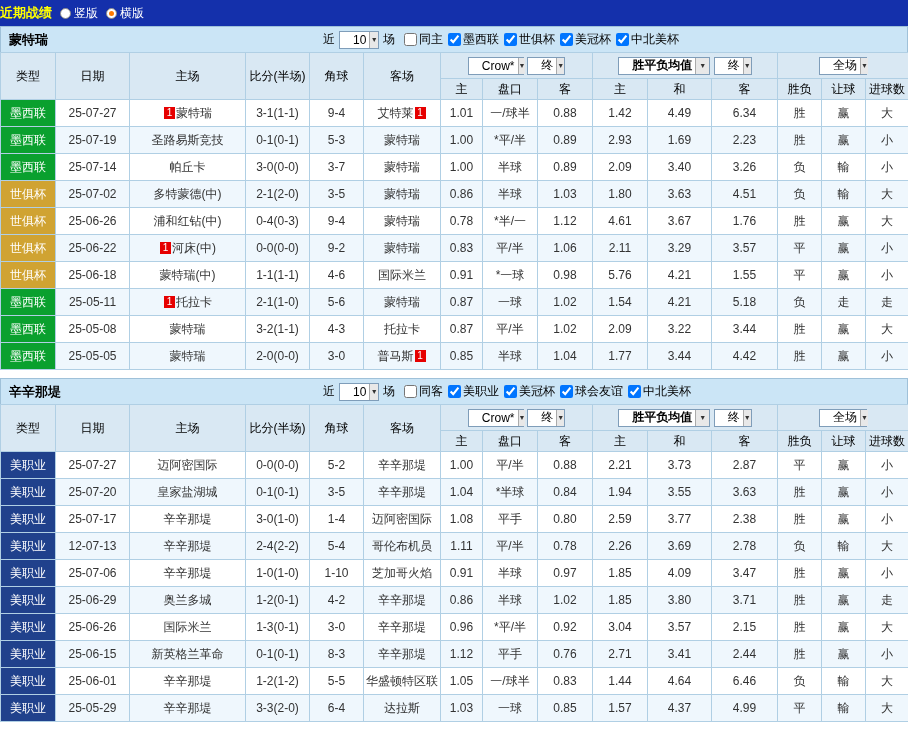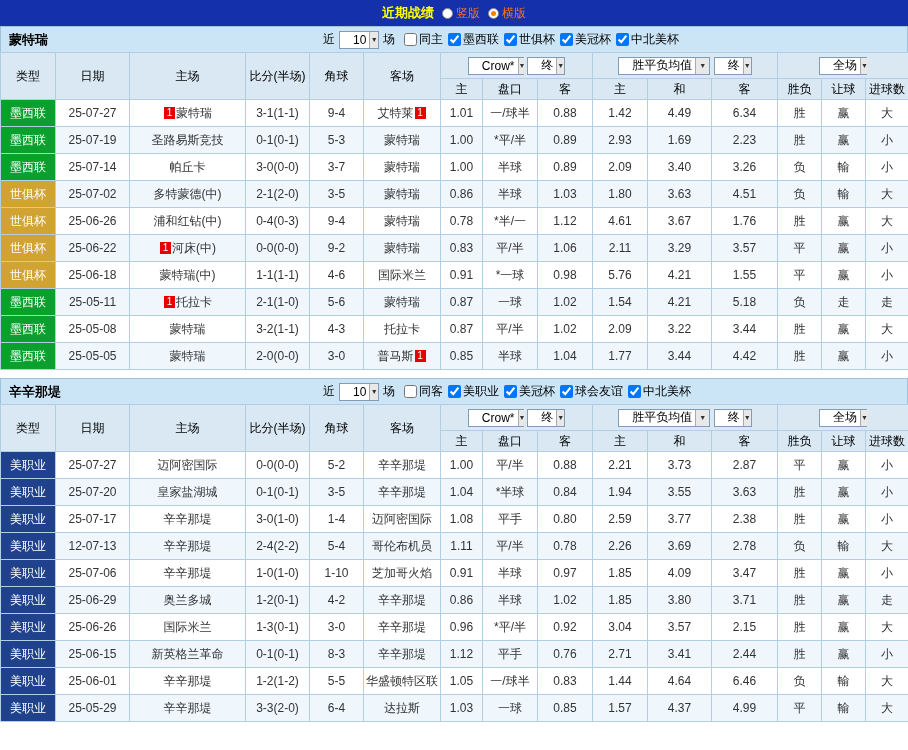--- a/index.html
+++ b/index.html
@@ -1,23 +1,23 @@
 <!DOCTYPE html>
 <html><head>
 <meta charset="utf-8">
 <style>
   * { margin:0; padding:0; box-sizing:border-box; }
   html,body { width:908px; height:750px; overflow:hidden; background:#fff;
     font-family:"Liberation Sans", sans-serif; font-size:12px; color:#000; }
 
   
   .topbar { height:26px; background:#1430ab; display:flex; align-items:center;
-    justify-content:center; gap:8px; }
+    gap:8px; }
   .topbar-title { color:#ffff00; font-weight:bold; font-size:13px; }
-  .radio-label { color:#f97316; display:inline-flex; align-items:center; gap:3px; cursor:pointer; }
+  .radio-label { color:#ffffff; display:inline-flex; align-items:center; gap:3px; cursor:pointer; }
   .radio { width:11px; height:11px; border-radius:50%; background:#fff;
     border:1px solid #8a8a8a; position:relative; display:inline-block; }
   .radio.selected::after { content:""; position:absolute; left:2px; top:2px;
     right:2px; bottom:2px; border-radius:50%; background:#ff7a00; }
 
   
   .team-header { height:26px; background:#cbe5f6; border:1px solid #9fc1d9;
     border-bottom:none; display:flex; align-items:center; position:relative; }
   .team-name { font-weight:bold; margin-left:8px; font-size:13px; }
   .filters { position:absolute; left:322px; display:flex; align-items:center; gap:4px; }
@@ -25,21 +25,21 @@
   .cb-label { display:inline-flex; align-items:center; cursor:pointer; }
   .cb-label input { width:13px; height:13px; margin:0 2px 0 5px; cursor:pointer; }
 
   
   .select { display:inline-flex; align-items:center; justify-content:space-between;
     background:#fff; border:1px solid #7f9db9; height:18px; padding-left:13px;
     vertical-align:middle; cursor:pointer; }
   .select .arrow { font-size:7px; color:#333; background:#e8e8e8;
     border-left:1px solid #aaa; height:16px; width:14px; display:inline-flex;
     align-items:center; justify-content:center; margin-left:3px; }
-  .w38{width:38px;} .w56{width:56px;} .w40{width:40px;} .w92{width:92px;} .w70{width:48px;}
+  .w38{width:38px;} .w56{width:56px;} .w40{width:40px;} .w92{width:92px;font-weight:bold;} .w70{width:48px;}
 
   
   table.stats { border-collapse:collapse; table-layout:fixed; width:908px; }
   .stats th, .stats td { border:1px solid #b0cfe4; text-align:center;
     overflow:hidden; white-space:nowrap; }
   .stats th { background:#d9e8f3; height:21px; font-weight:normal; color:#000; }
   tr.hd1 th { height:26px; }
   .stats td { height:27px; color:#333; background:#fff; }
   td.alt { background:#eff7fd; }
   td.league { color:#fff; }

